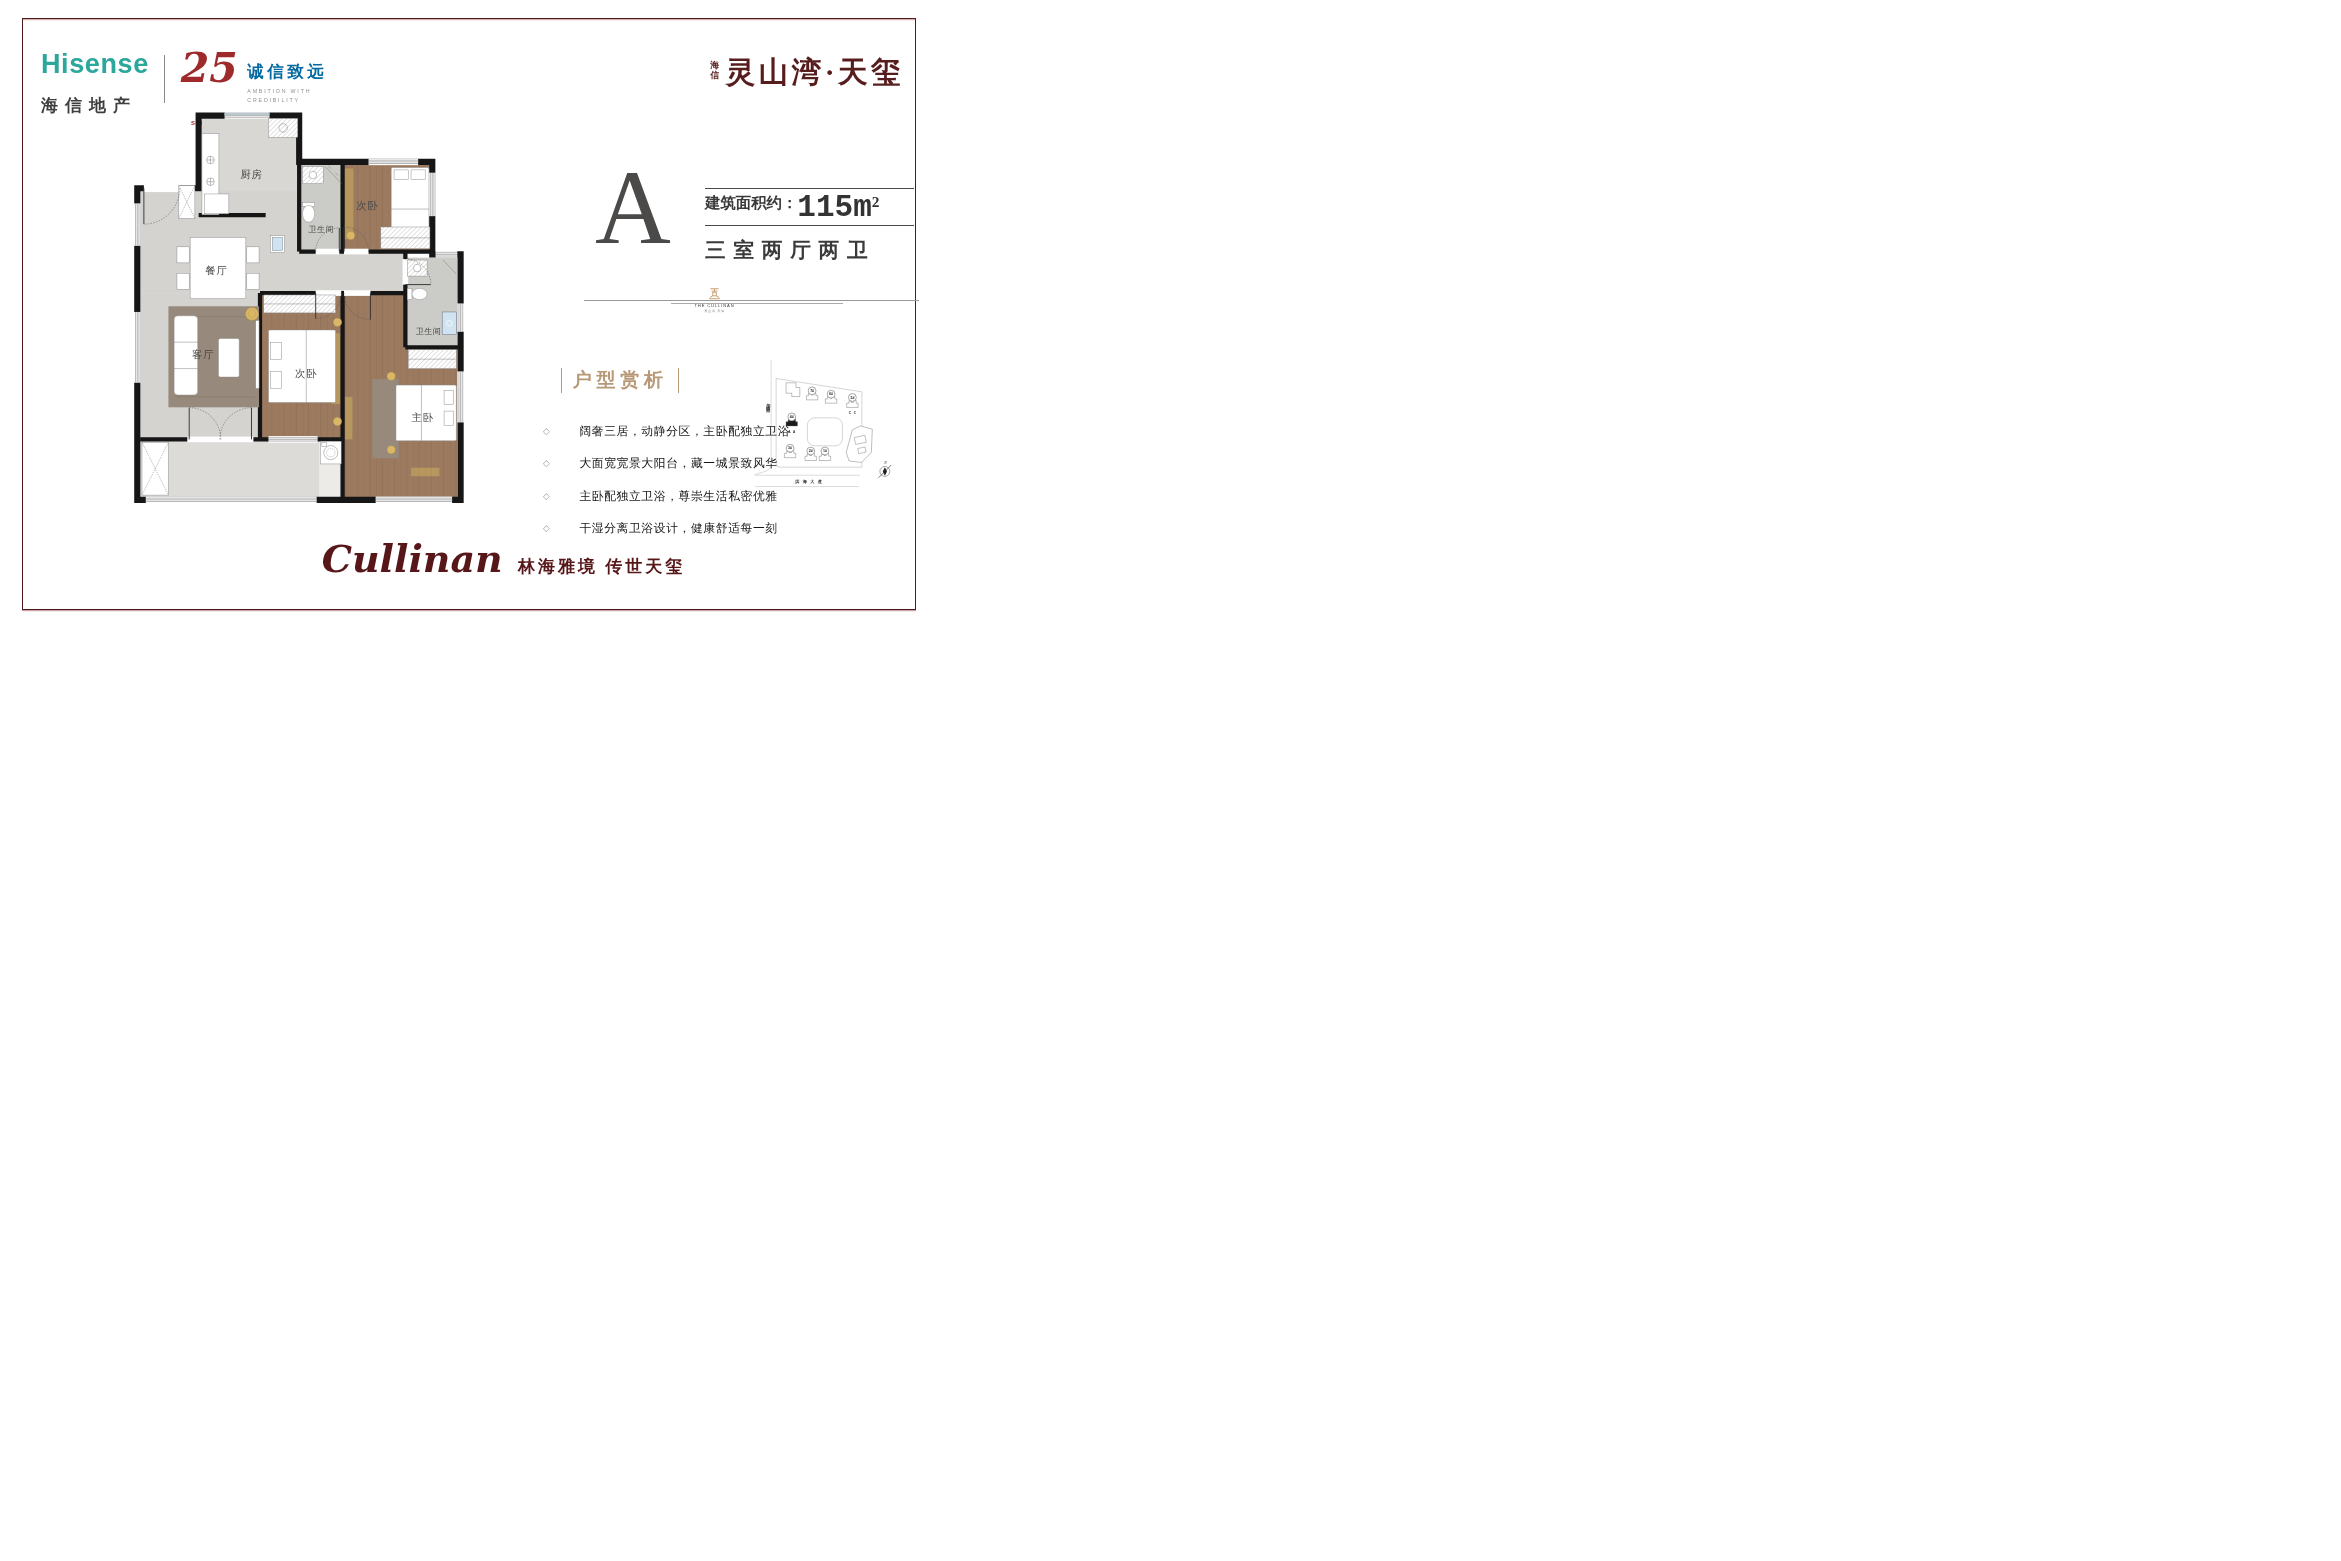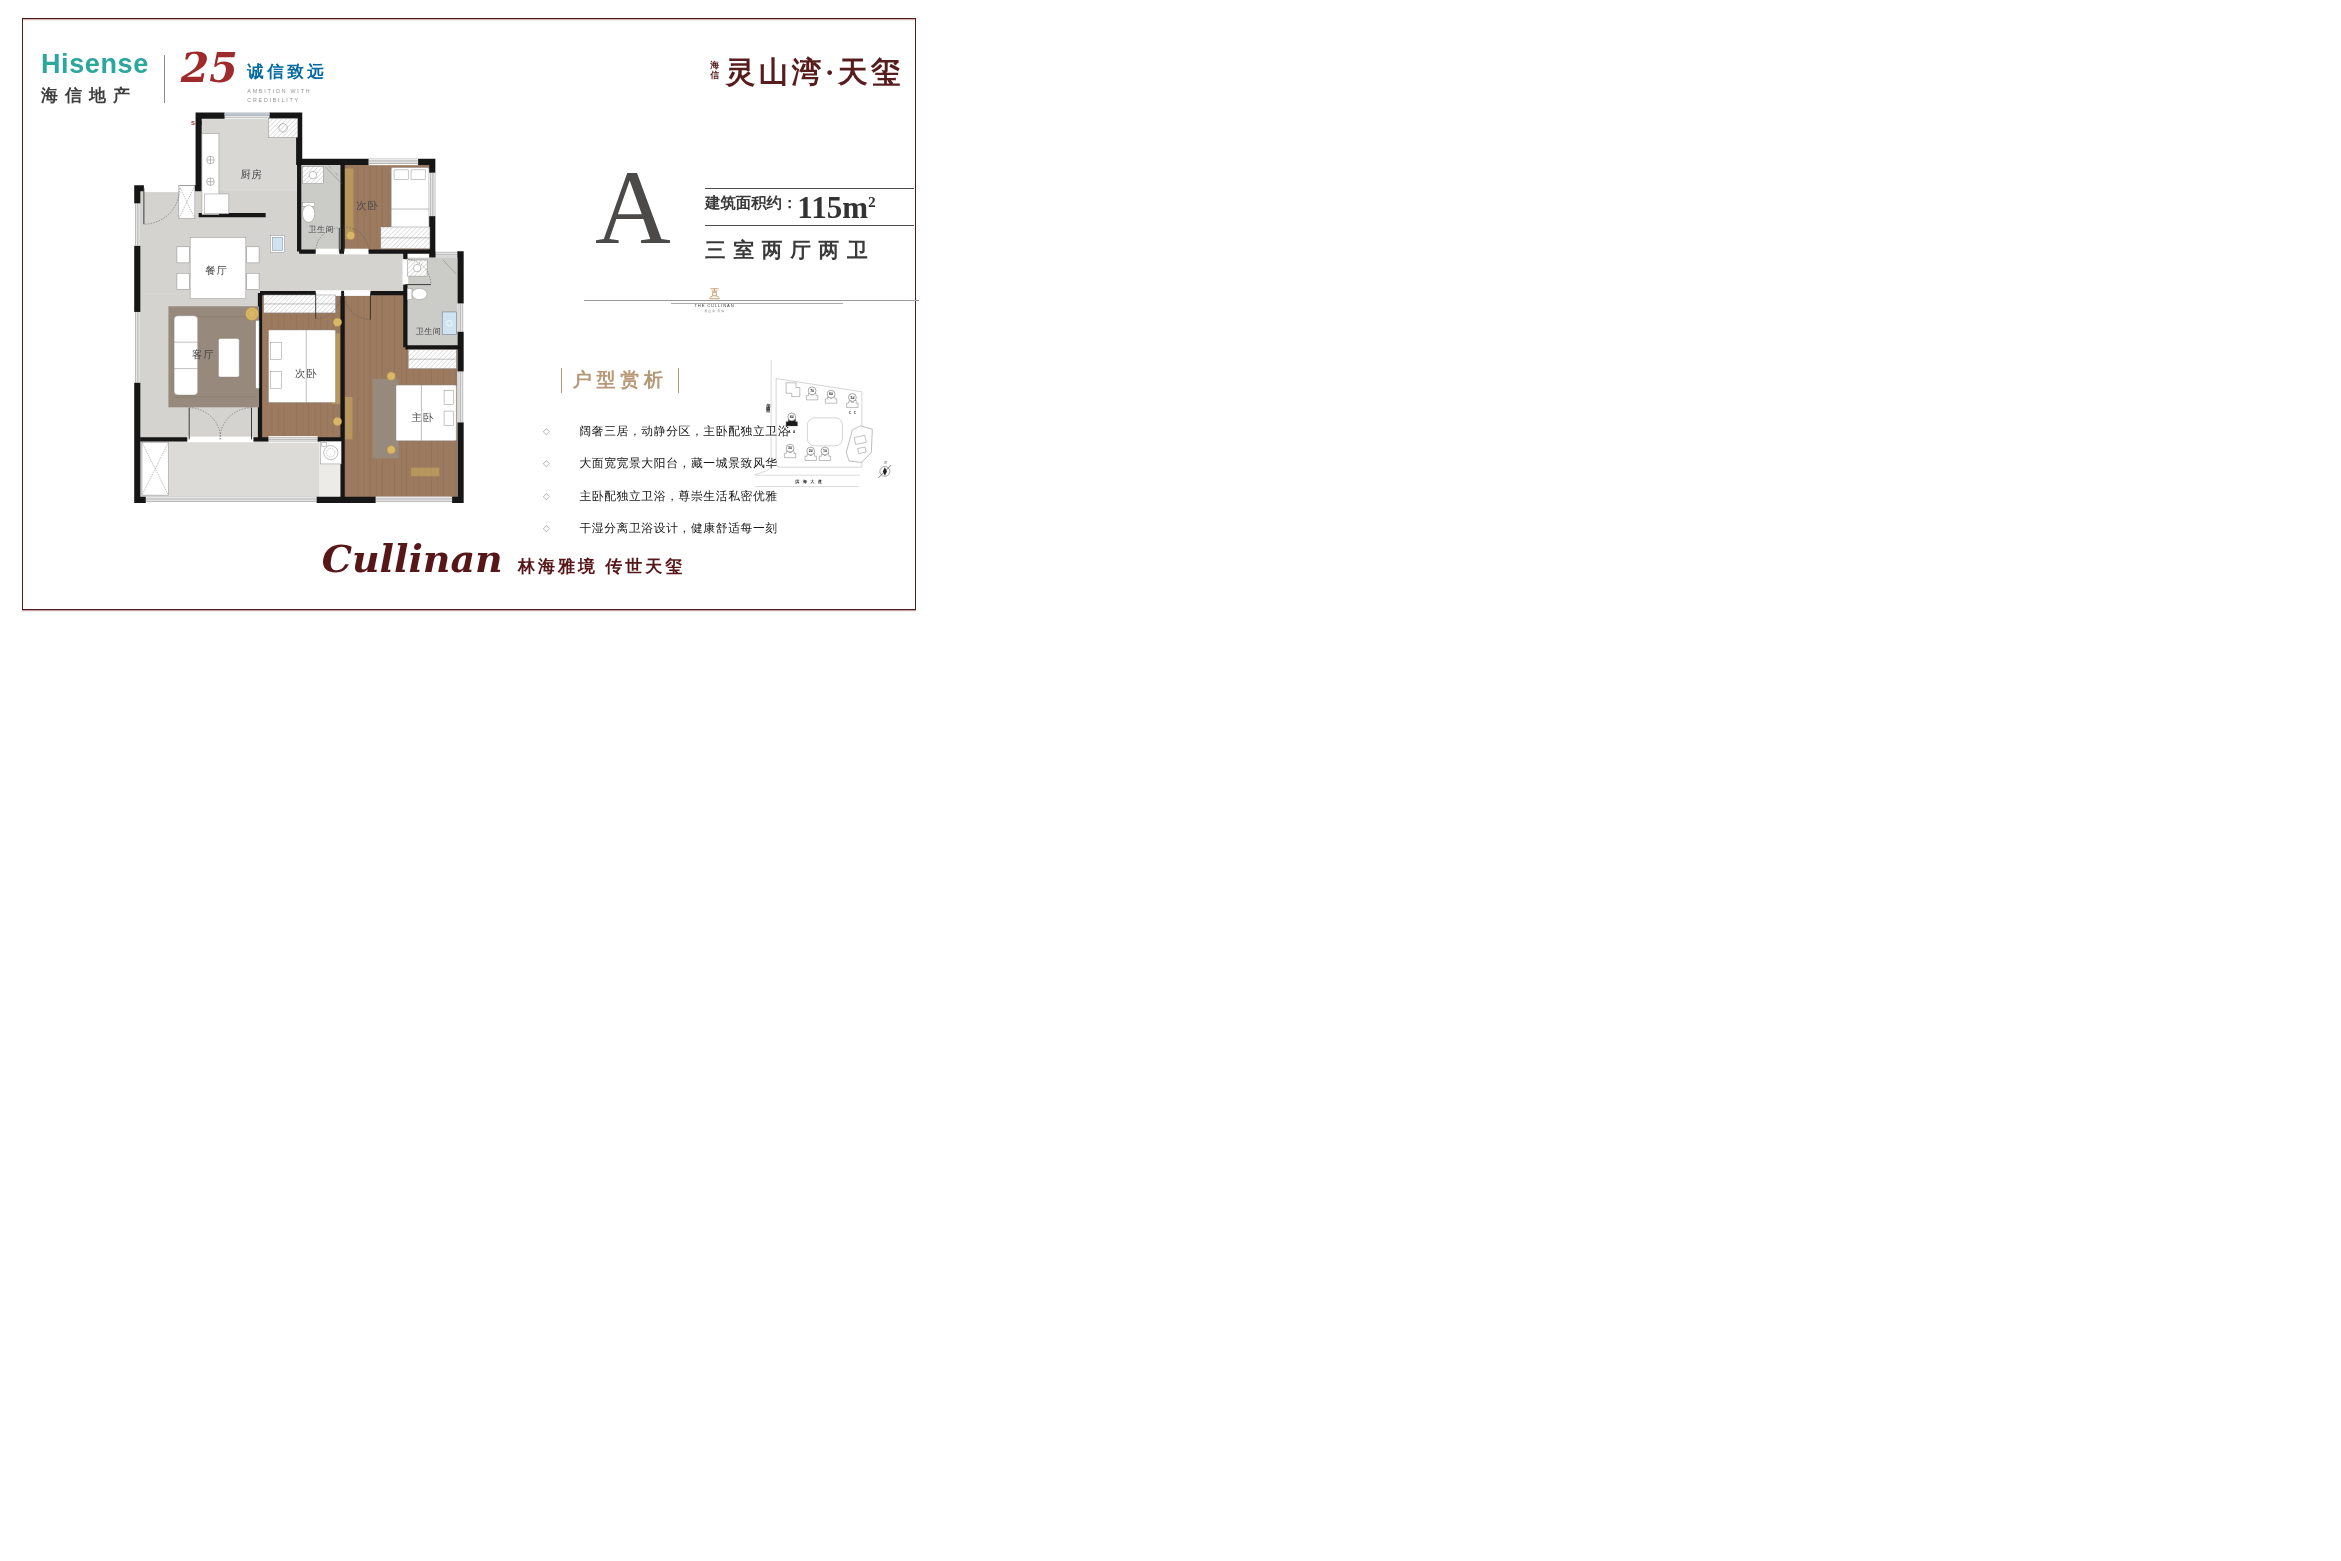--- a/index.html
+++ b/index.html
@@ -3,41 +3,41 @@
 <meta charset="utf-8">
 <style>
   html,body{margin:0;padding:0;background:#fff;}
   .page{position:relative;width:937px;height:624px;background:#fff;overflow:hidden;
         font-family:"Liberation Sans",sans-serif;}
   .frame{position:absolute;left:22.4px;top:17.7px;right:21px;bottom:14px;
          border:1.2px solid #4F1B1E;box-shadow:0 1.2px 0 #C9A3A3, inset 0 1.2px 0 #D8B3B3;}
   
   .logo-left{position:absolute;left:41px;top:51px;display:flex;align-items:flex-start;}
   .hisense-en{font-size:27px;font-weight:800;color:#2BA79C;letter-spacing:0.6px;line-height:1;}
-  .hisense-cn{font-size:17px;font-weight:700;color:#3E3E3E;letter-spacing:7px;margin-top:9px;line-height:1;}
+  .hisense-cn{font-size:17px;font-weight:700;color:#3E3E3E;letter-spacing:7px;margin-top:19px;line-height:1;}
   .brand-divider{width:1.2px;height:48px;background:#8a8a8a;margin:3.5px 15.4px 0 15.4px;}
   .anniv{display:flex;flex-direction:column;align-items:center;margin-top:-2.4px;gap:32px;}
   .anniv-25{font-family:"DejaVu Serif",serif;font-style:italic;font-weight:700;font-size:41px;line-height:.95;color:#9E2A2C;}
   .anniv-since{font-size:5.9px;font-weight:700;color:#9E2A2C;letter-spacing:0.6px;margin-top:0px;}
   .anniv-right{margin-left:9.5px;padding-top:9.5px;}
   .anniv-cn{font-family:"Liberation Serif",serif;font-size:16.5px;font-weight:700;color:#0369a1;letter-spacing:3.5px;}
   .anniv-en{font-size:5.3px;color:#8F8F8F;letter-spacing:1.8px;line-height:1.6;margin-top:4.7px;}
   
   .logo-right{position:absolute;right:33px;top:56px;display:flex;align-items:flex-start;}
   .proj-prefix{width:11.8px;font-size:8.9px;font-weight:700;color:#571D1D;line-height:1.2;margin:3.5px 3.5px 0 0;
                font-family:"Liberation Serif",serif;}
   .proj-name{font-family:"Liberation Serif",serif;font-size:29.5px;font-weight:700;color:#571D1D;letter-spacing:3.5px;line-height:1.1;}
   
   .big-a{position:absolute;left:595px;top:155px;font-family:"Liberation Serif",serif;
          font-size:105px;line-height:1;color:#4B4A48;}
   .unit-info{position:absolute;left:705px;top:188px;width:209px;}
   .uline{height:1.2px;background:#4a4a4a;}
   .area-row{display:flex;align-items:flex-start;margin:3.5px 0 2.4px 0;}
   .area-label{font-family:"Liberation Serif",serif;font-size:15.4px;font-weight:700;color:#3A3A3A;}
-  .area-value{font-family:Liberation Serif, serif;font-size:31px;font-weight:600;color:#333;line-height:.95;}
+  .area-value{font-family:Liberation Mono, monospace;font-size:31px;font-weight:600;color:#333;line-height:.95;}
   .area-sup{font-family:"Liberation Serif",serif;font-size:15.4px;font-weight:600;color:#333;vertical-align:super;}
   .rooms-text{font-family:"Liberation Serif",serif;font-size:20.7px;font-weight:700;color:#3A3A3A;
               letter-spacing:7.7px;margin-top:10.6px;white-space:nowrap;}
   
   .divider-main{position:absolute;left:584px;top:300px;width:335px;height:0.9px;background:#999;}
   .divider-sub{position:absolute;left:671px;top:303px;width:172px;height:0.6px;background:#ABABAB;}
   .emblem-svg{position:absolute;left:679px;top:287px;}
   
   .analysis-title{position:absolute;left:561px;top:367px;display:flex;align-items:center;}
   .a-bar{width:1.2px;height:25px;background:#B79877;}

